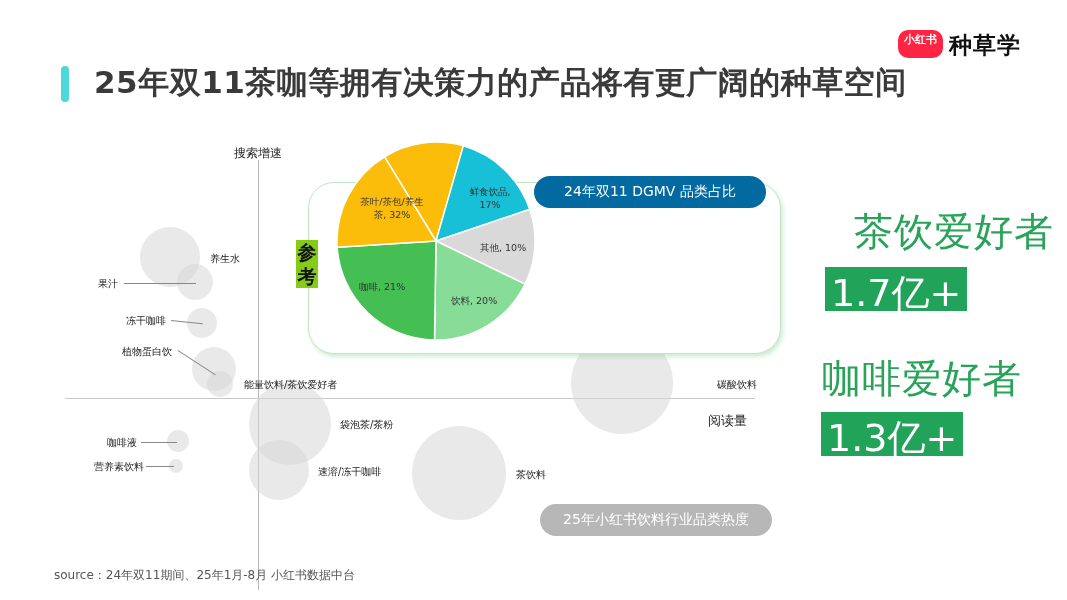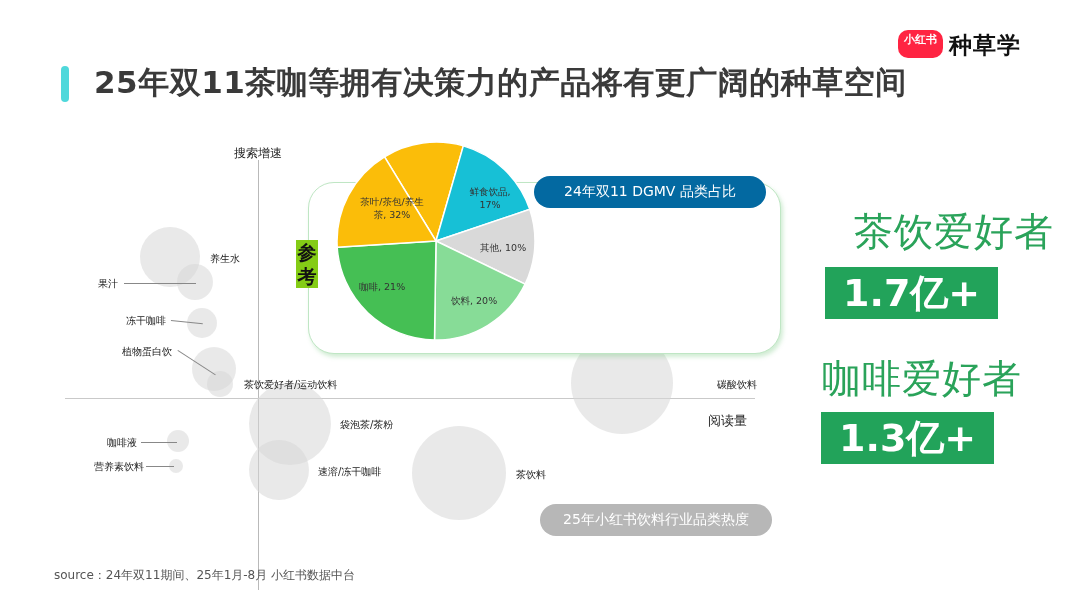--- a/index.html
+++ b/index.html
@@ -23,21 +23,21 @@
   .ref-box { position: absolute; left: 308px; top: 182px; width: 473px; height: 172px; border: 1.5px solid #bfe6c4;
              border-radius: 26px; background: #fff; box-shadow: 2px 3px 4px rgba(120,200,130,0.35); }
   .ref-label { position: absolute; left: 296px; top: 240px; width: 22px; font-size: 19px; font-weight: bold; line-height: 24px; color: #111; background: #84cc16; text-align: center; }
   .dgmv-pill { position: absolute; left: 534px; top: 176px; width: 232px; height: 32px; background: #0369a1; border-radius: 16px;
                color: #fff; font-size: 14px; display: flex; align-items: center; justify-content: center; }
   .ref-note { position: absolute; left: 557px; top: 243px; font-size: 14px; font-weight: bold; line-height: 19px; color: #111; }
   .pie { position: absolute; left: 337px; top: 142px; width: 198px; height: 198px; }
   .pie-label { position: absolute; font-size: 9.5px; color: #333; text-align: center; line-height: 13px; white-space: nowrap; }
 
   .stat-label { position: absolute; font-size: 39px; color: #2aa35a; white-space: nowrap; letter-spacing: 1px; }
-  .stat-value { position: absolute; background: #22a35a; color: #fff; font-size: 38px; font-weight: bold; padding: 0 18px; line-height: 52px; height: 52px; white-space: nowrap; }
+  .stat-value { position: absolute; background: #22a35a; color: #fff; font-size: 38px; font-weight: normal; padding: 0 6px; line-height: 52px; height: 44px; white-space: nowrap; }
 
   .heat-pill { position: absolute; left: 540px; top: 504px; width: 232px; height: 32px; background: #b7b7b7; border-radius: 16px;
                color: #fff; font-size: 14px; display: flex; align-items: center; justify-content: center; }
   .source { position: absolute; left: 54px; top: 567px; font-size: 12px; color: #555; white-space: nowrap; }
 </style>
 </head>
 <body>
 
 <div class="logo">
   <span class="logo-badge">小红书</span>
@@ -64,21 +64,21 @@
   <div class="bubble" style="left:571px;top:332px;width:102px;height:102px;"></div>
   <div class="bubble" style="left:412px;top:426px;width:94px;height:94px;"></div>
 
   <div class="blabel" style="left:210px;top:252px;">养生水</div>
   <div class="blabel" style="left:98px;top:277px;">果汁</div>
   <div class="leader" style="left:124px;top:283px;width:72px;"></div>
   <div class="blabel" style="left:126px;top:314px;">冻干咖啡</div>
   <div class="leader" style="left:171px;top:320px;width:32px;transform:rotate(6deg);"></div>
   <div class="blabel" style="left:122px;top:345px;">植物蛋白饮</div>
   <div class="leader" style="left:178px;top:350px;width:45px;transform:rotate(33deg);"></div>
-  <div class="blabel" style="left:244px;top:378px;">茶饮爱好者/运动饮料</div>
+  <div class="blabel" style="left:244px;top:378px;">能量饮料/茶饮爱好者</div>
   <div class="blabel" style="left:340px;top:418px;">袋泡茶/茶粉</div>
   <div class="blabel" style="left:318px;top:465px;">速溶/冻干咖啡</div>
   <div class="blabel" style="left:107px;top:436px;">咖啡液</div>
   <div class="leader" style="left:141px;top:442px;width:36px;"></div>
   <div class="blabel" style="left:94px;top:460px;">营养素饮料</div>
   <div class="leader" style="left:146px;top:466px;width:28px;"></div>
   <div class="blabel" style="left:683px;top:378px;margin-left:34px;">碳酸饮料</div>
   <div class="blabel" style="left:516px;top:468px;">茶饮料</div>
 </div>
 

